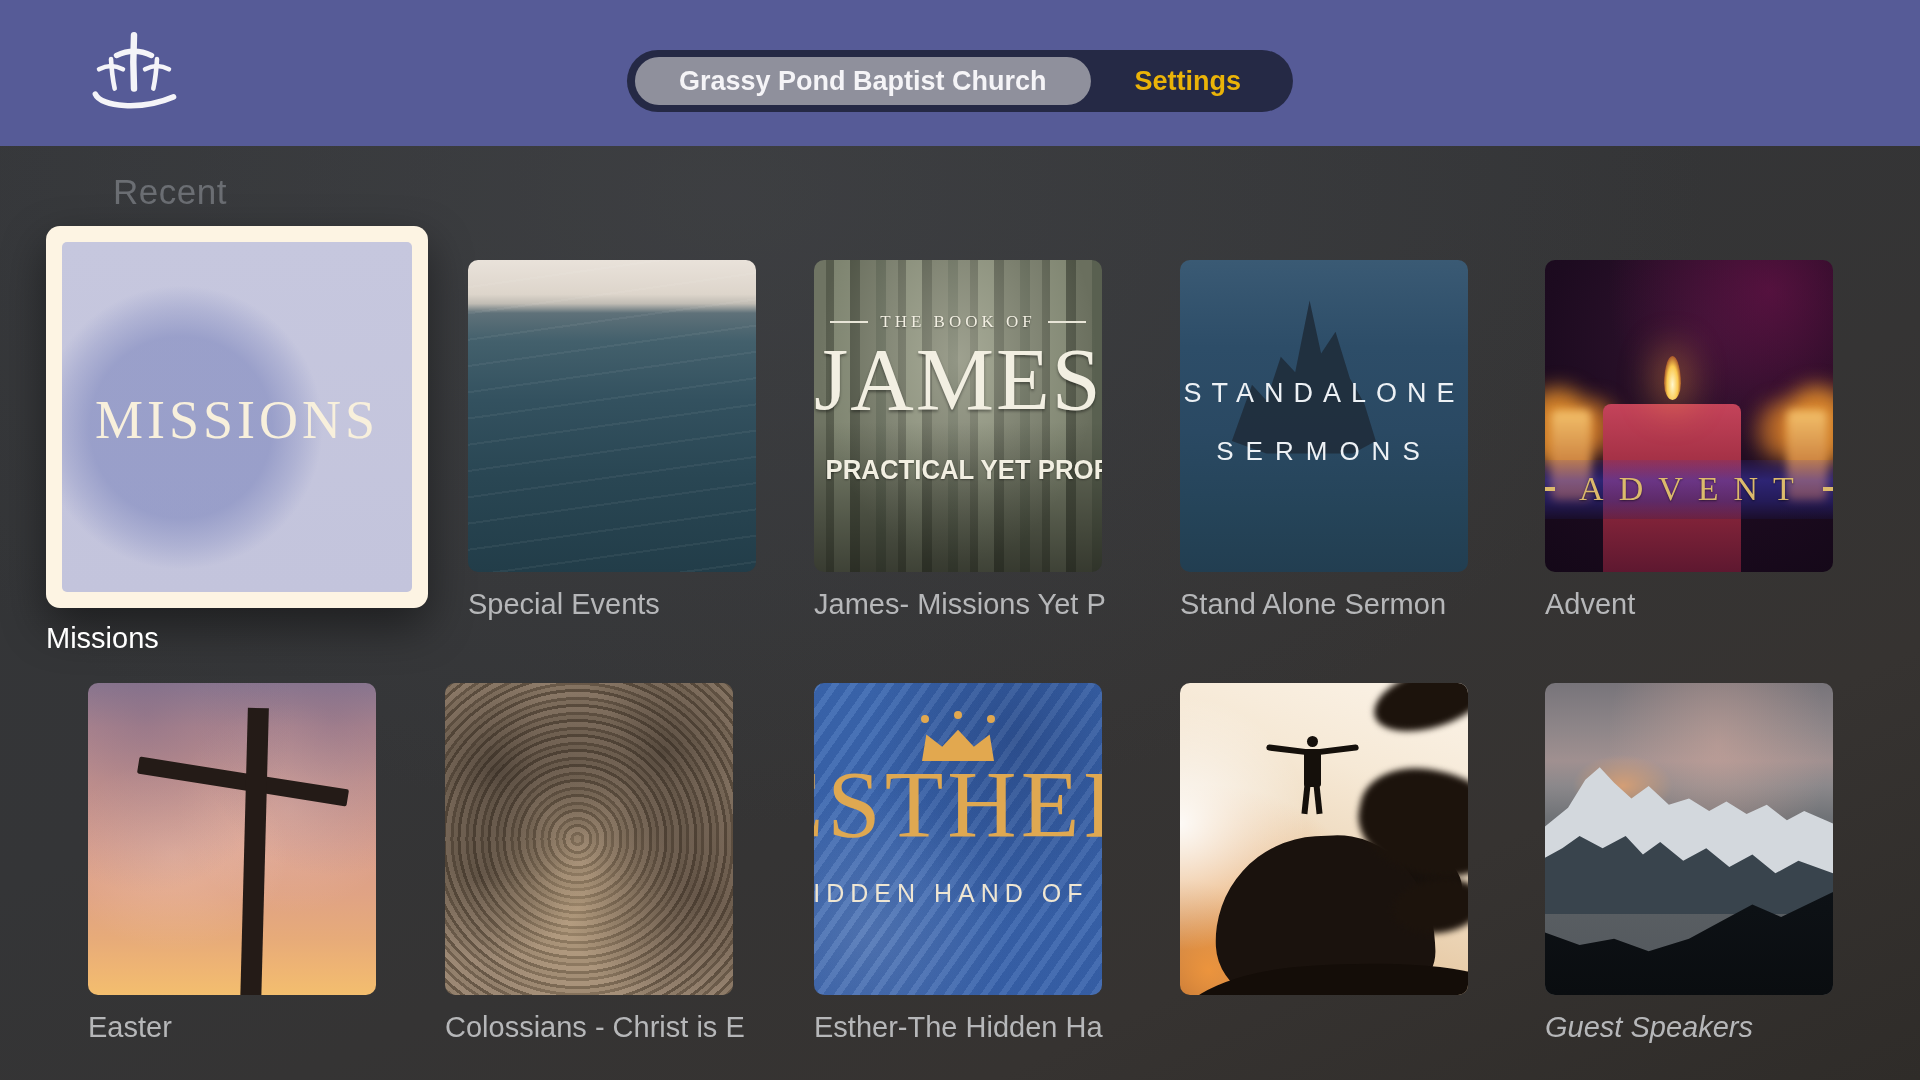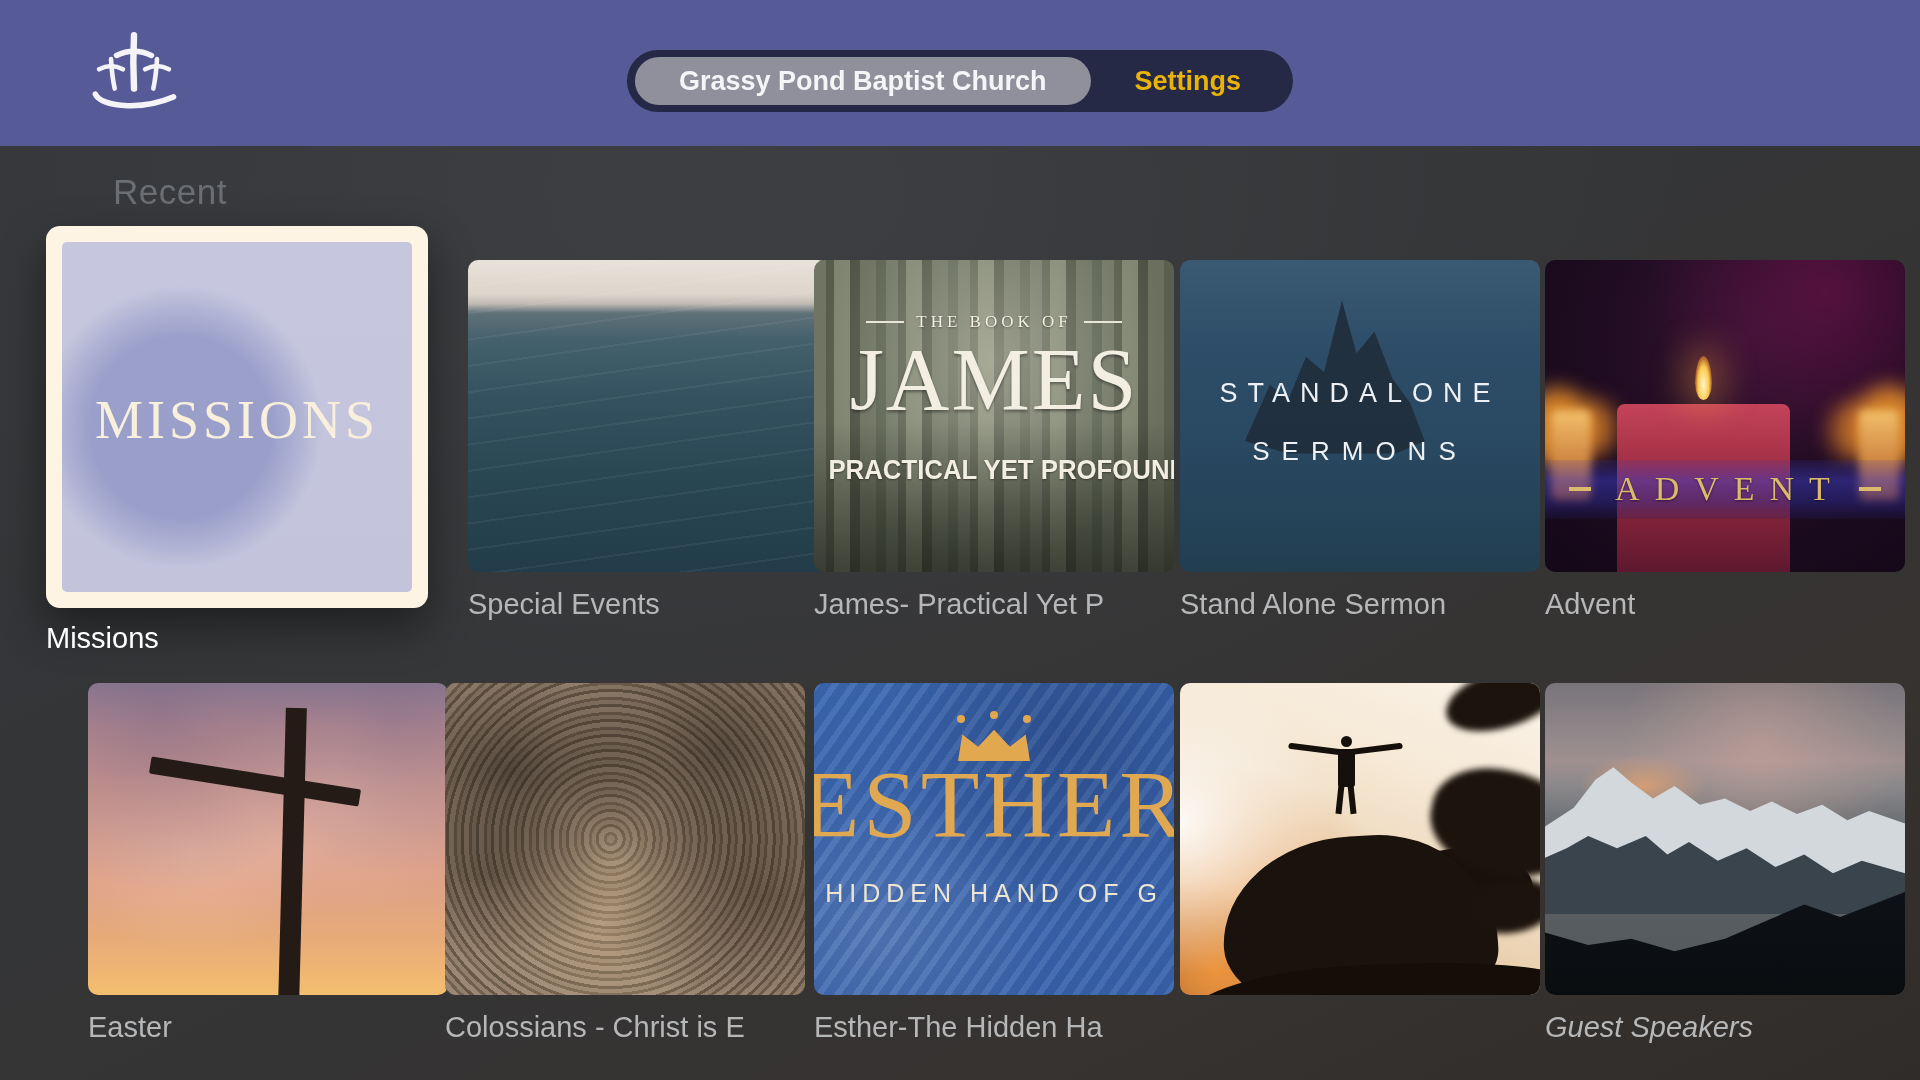--- a/index.html
+++ b/index.html
@@ -32,21 +32,21 @@
 
   
   .section-title {
     position:absolute; left:81px; top:172px;
     font-size:35px; font-weight:normal; color:#6b6e73; letter-spacing:0.5px;margin-left:32px;
   }
 
   
   .cell { position:absolute; width:312px; }
   .art {
-    width:360px; height:312px; border-radius:10px; overflow:hidden; position:relative;
+    width:288px; height:312px; border-radius:10px; overflow:hidden; position:relative;
   }
   .caption {
     margin-top:16px; font-size:29px; color:#b6b7b9; white-space:nowrap;
     overflow:hidden; max-width:312px;
   }
 
   
   .cell.focused { width:322px; }
   .focus-frame {
     width:382px; height:382px; background:#fdf4e3; border-radius:14px;
@@ -293,21 +293,21 @@
 </div>
 
 <div class="cell" style="left:814px; top:260px;">
   <div class="art art-james">
     <div class="james-text">
       <div class="james-kicker">THE BOOK OF</div>
       <div class="james-title">JAMES</div>
       <div class="james-sub">PRACTICAL YET PROFOUND</div>
     </div>
   </div>
-  <div class="caption">James- Practical Yet P</div>
+  <div class="caption">James- Missions Yet P</div>
 </div>
 
 <div class="cell" style="left:1180px; top:260px;">
   <div class="art art-standalone">
     <div class="sa-rock"></div>
     <div class="sa-text sa-line1">STANDALONE</div>
     <div class="sa-text sa-line2">SERMONS</div>
   </div>
   <div class="caption">Stand Alone Sermon</div>
 </div>

